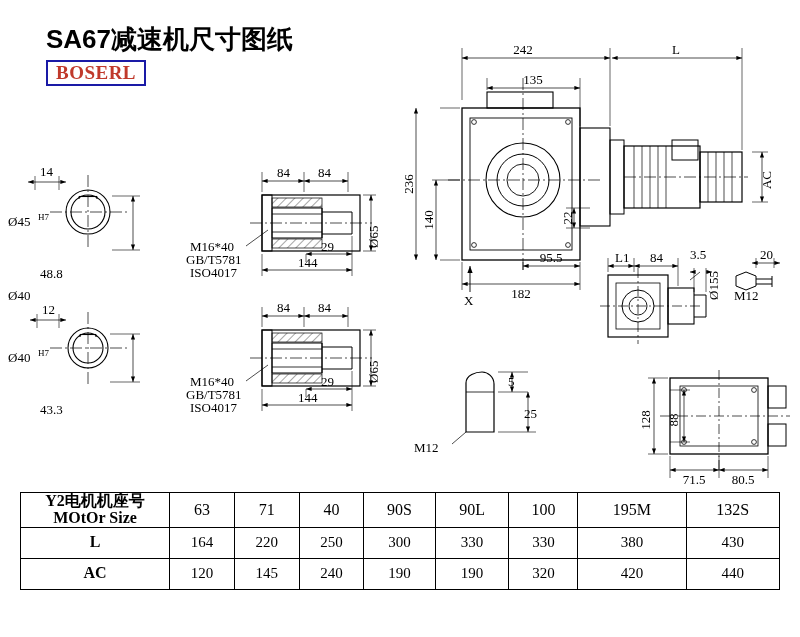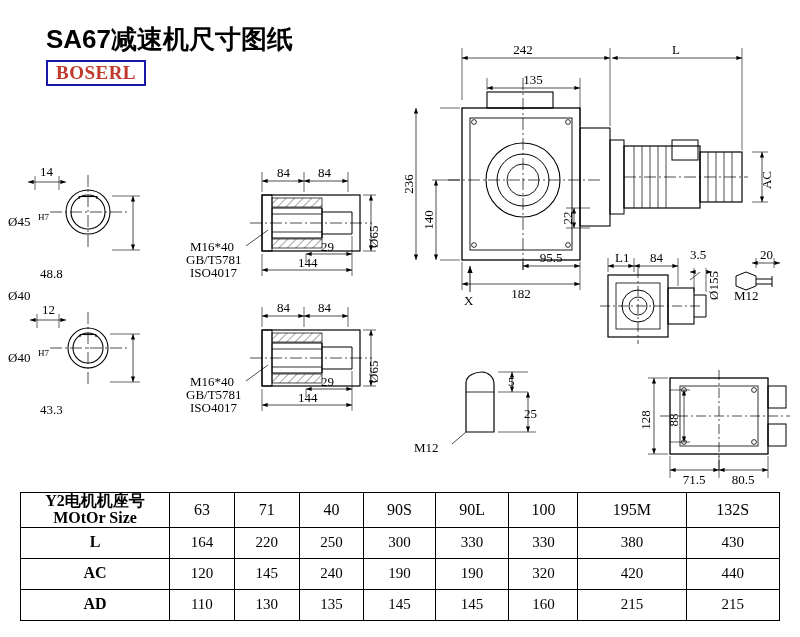--- a/index.html
+++ b/index.html
@@ -435,27 +435,16 @@
         <td class="rowhead">AC</td>
         <td>120</td>
         <td>145</td>
         <td>240</td>
         <td>190</td>
         <td>190</td>
         <td>320</td>
         <td>420</td>
         <td>440</td>
       </tr>
-      <tr>
-        <td class="rowhead">AD</td>
-        <td>110</td>
-        <td>130</td>
-        <td>135</td>
-        <td>145</td>
-        <td>145</td>
-        <td>160</td>
-        <td>215</td>
-        <td>215</td>
-      </tr>
     </tbody>
   </table>
 
 </div>
 
 </body></html>

